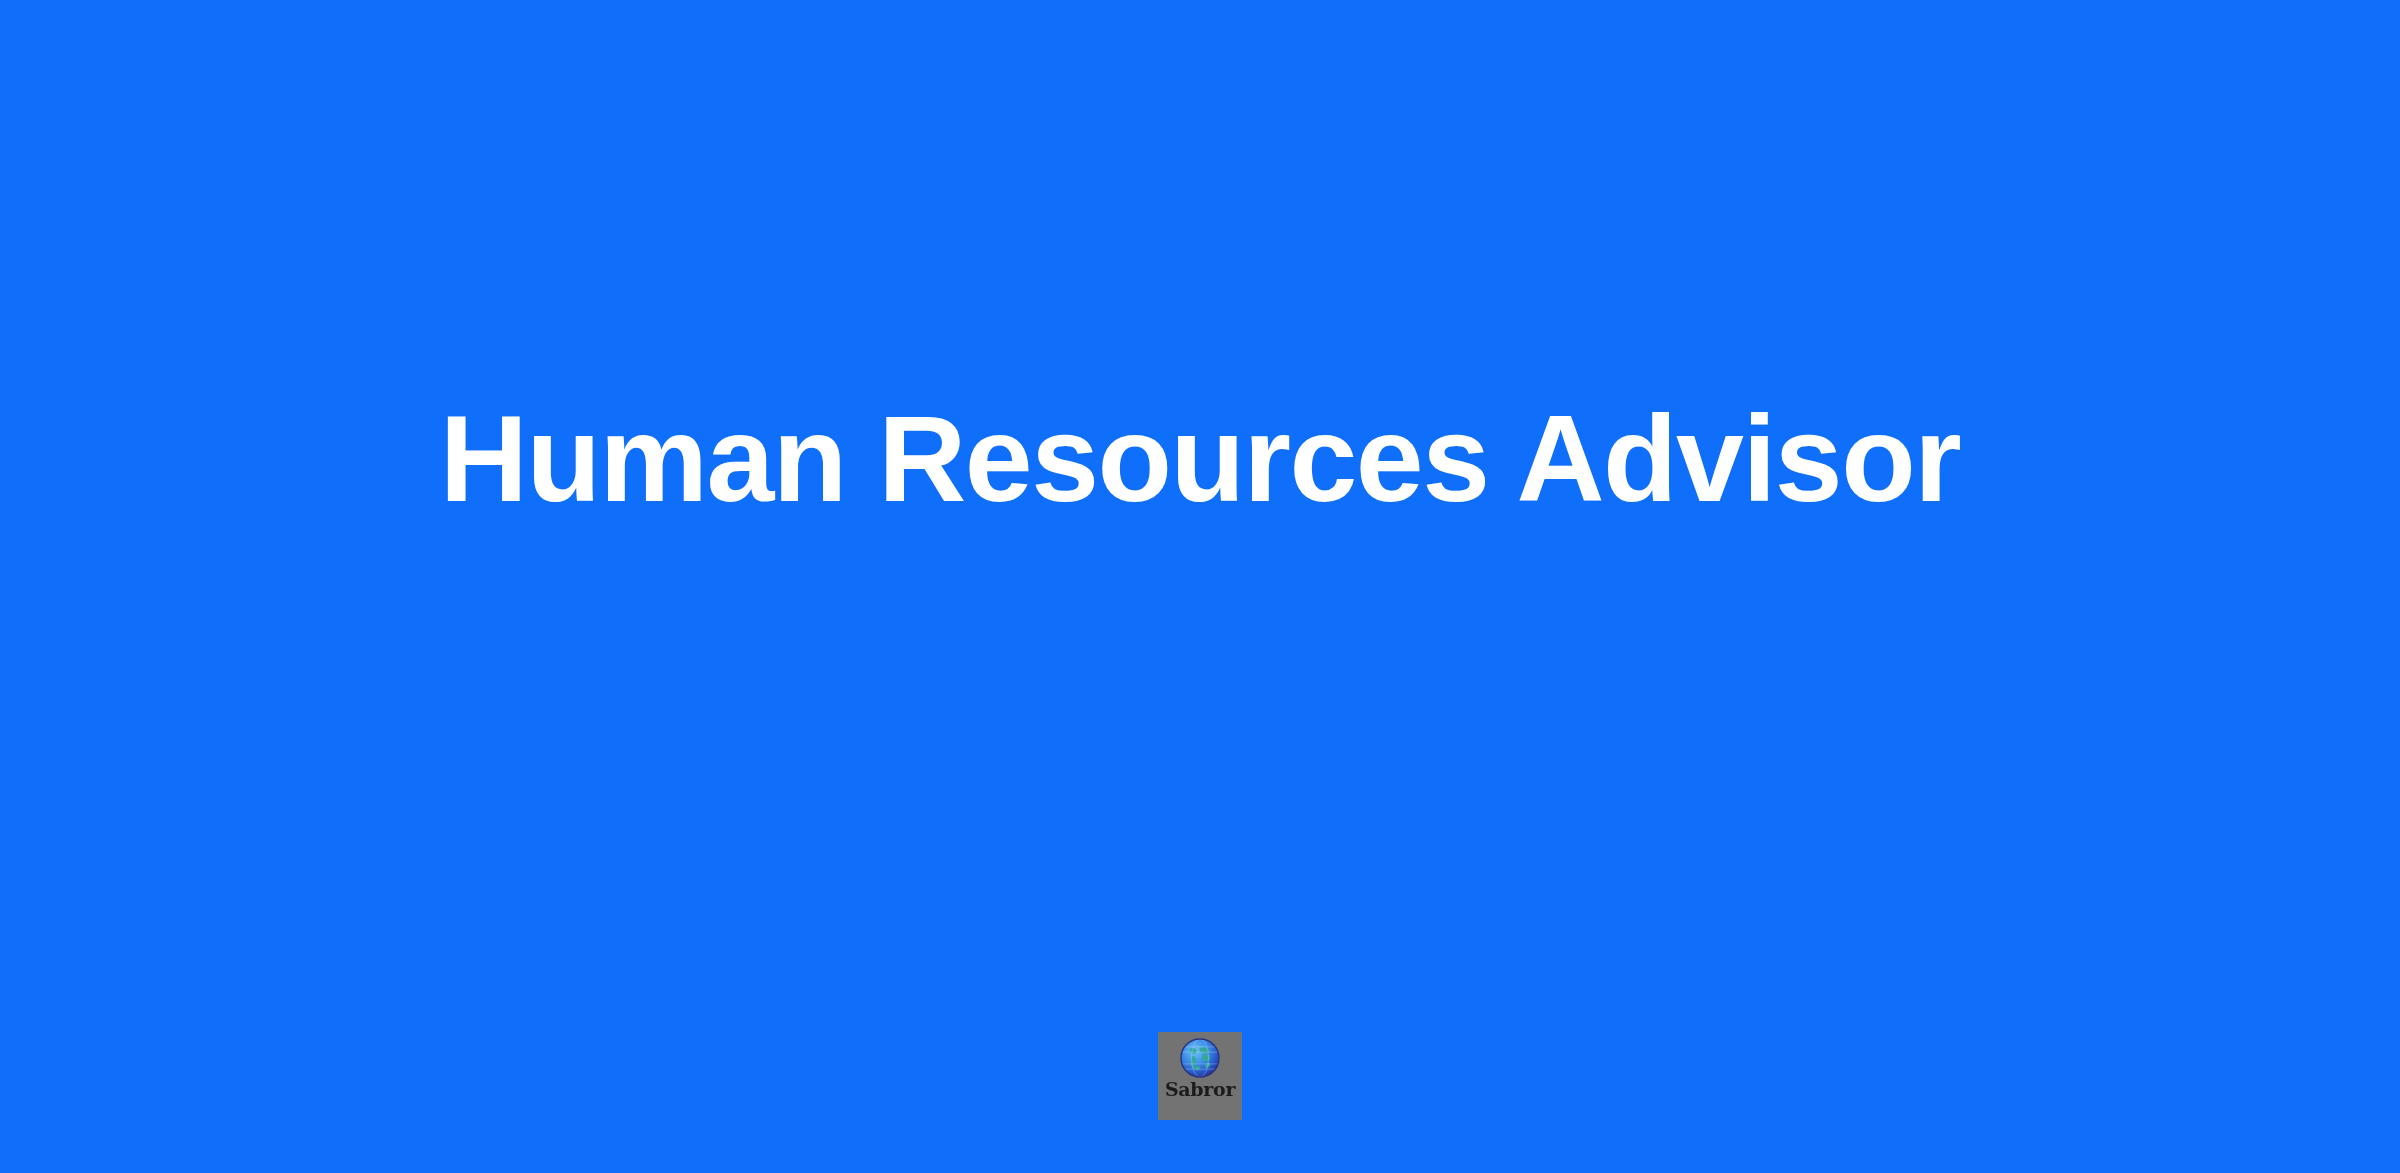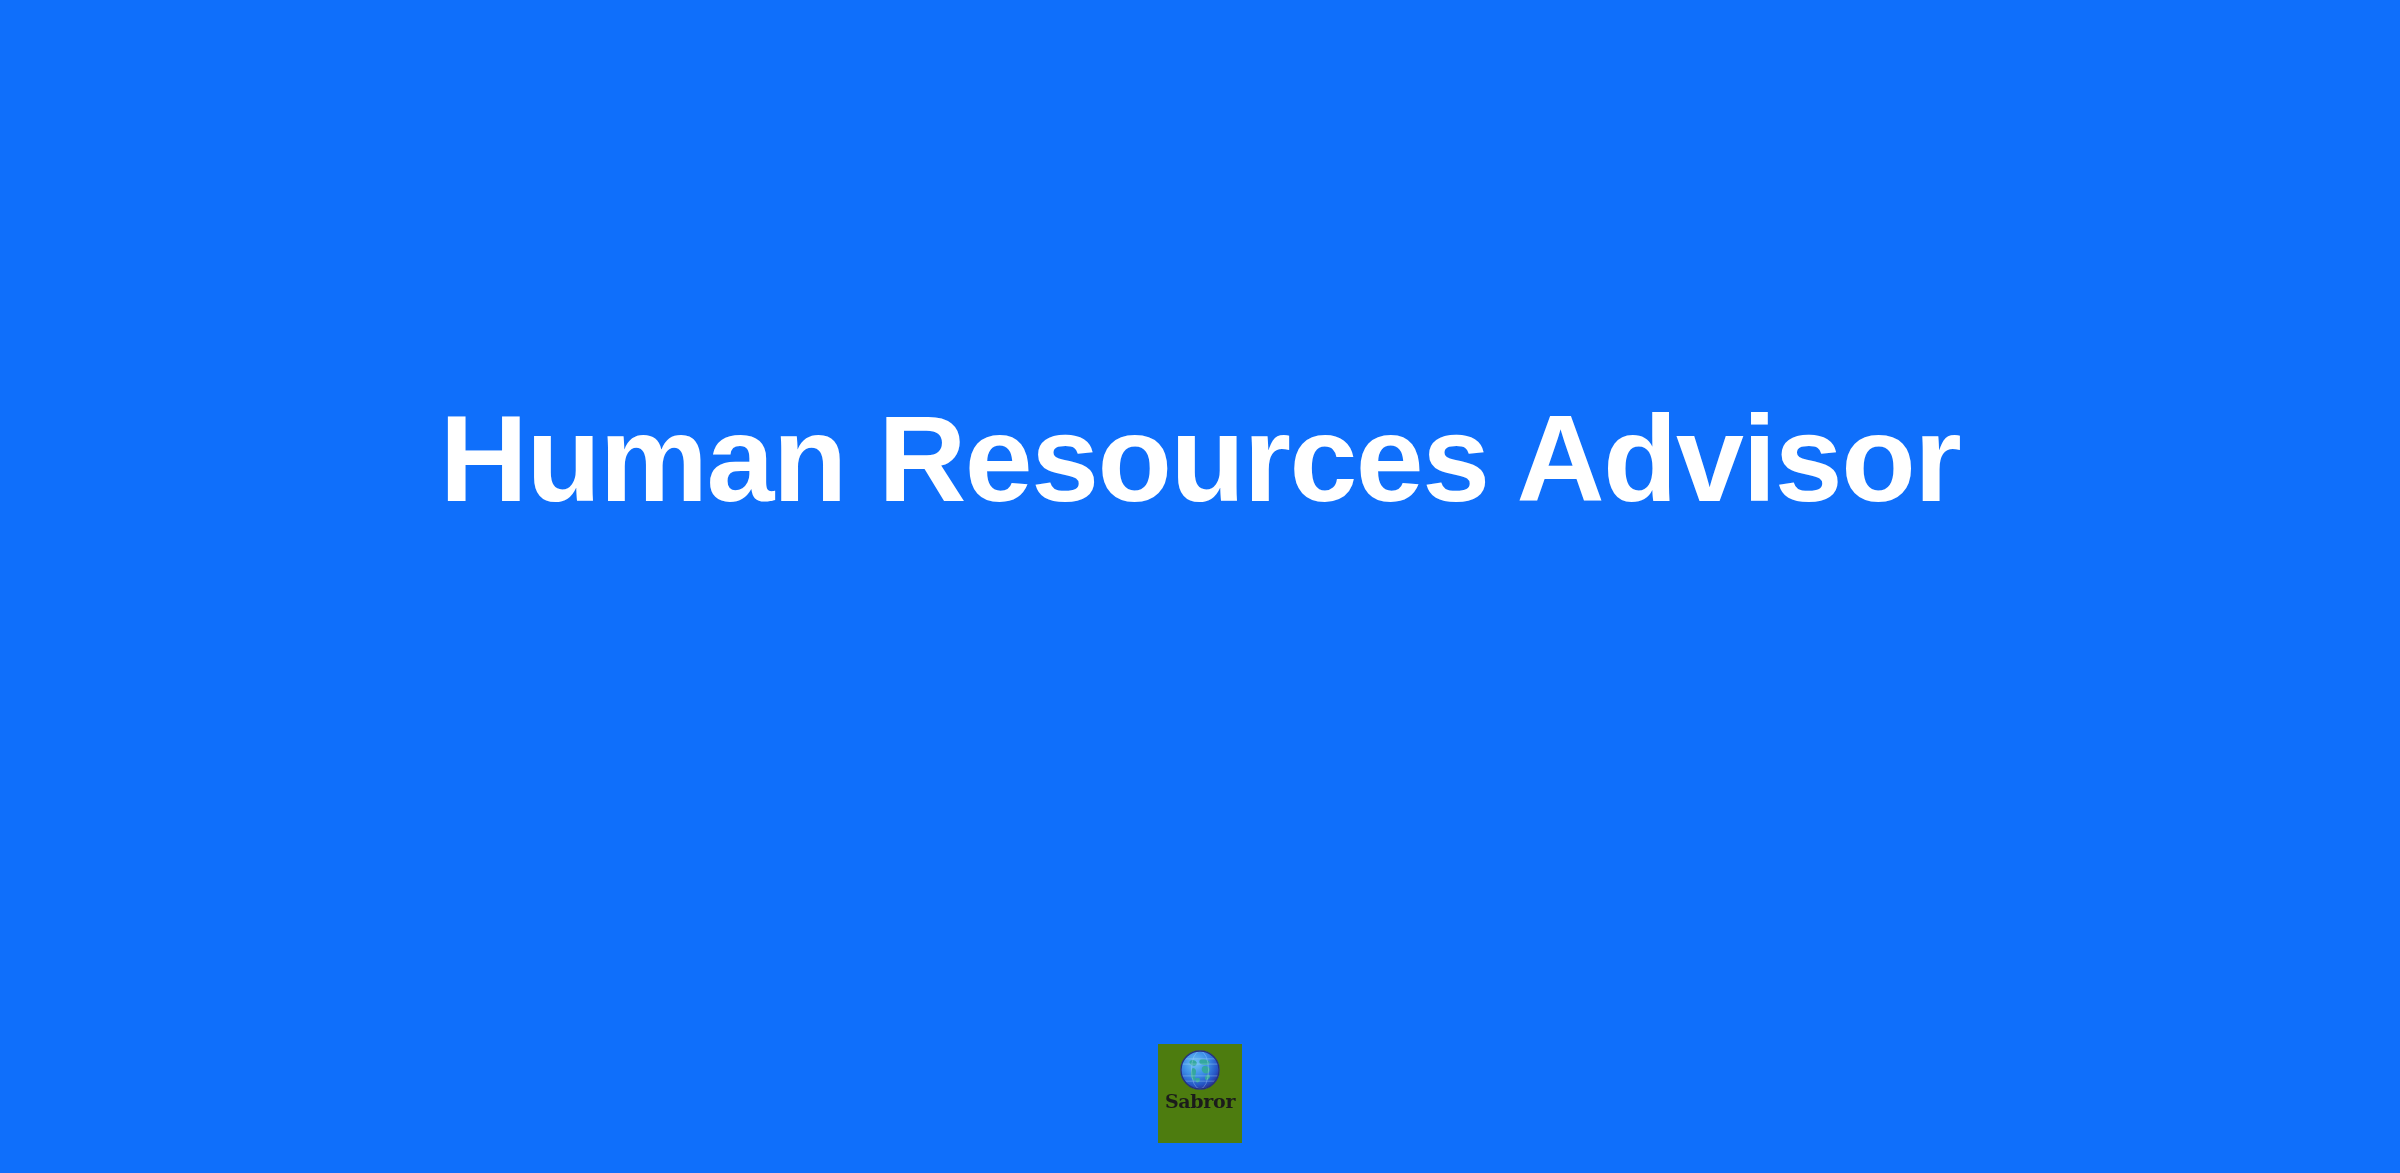--- a/index.html
+++ b/index.html
@@ -61,29 +61,28 @@
     position: absolute;
     left: 0;
     right: 0;
     top: 1032px;
     display: flex;
     justify-content: center;
   }
 
   .logo-card {
     width: 84px;
-    height: 99px;
-    background: #4d7c0f;
+    height: 88px;
+    background: #737373;
     display: flex;
     flex-direction: column;
     align-items: center;
     justify-content: flex-start;
     padding-top: 5px;
     box-sizing: border-box;
-    margin-top: 12px;
   }
 
   .logo-globe {
     width: 42px;
     height: 42px;
     display: block;
     flex: 0 0 auto;
   }
 
   .logo-word {

